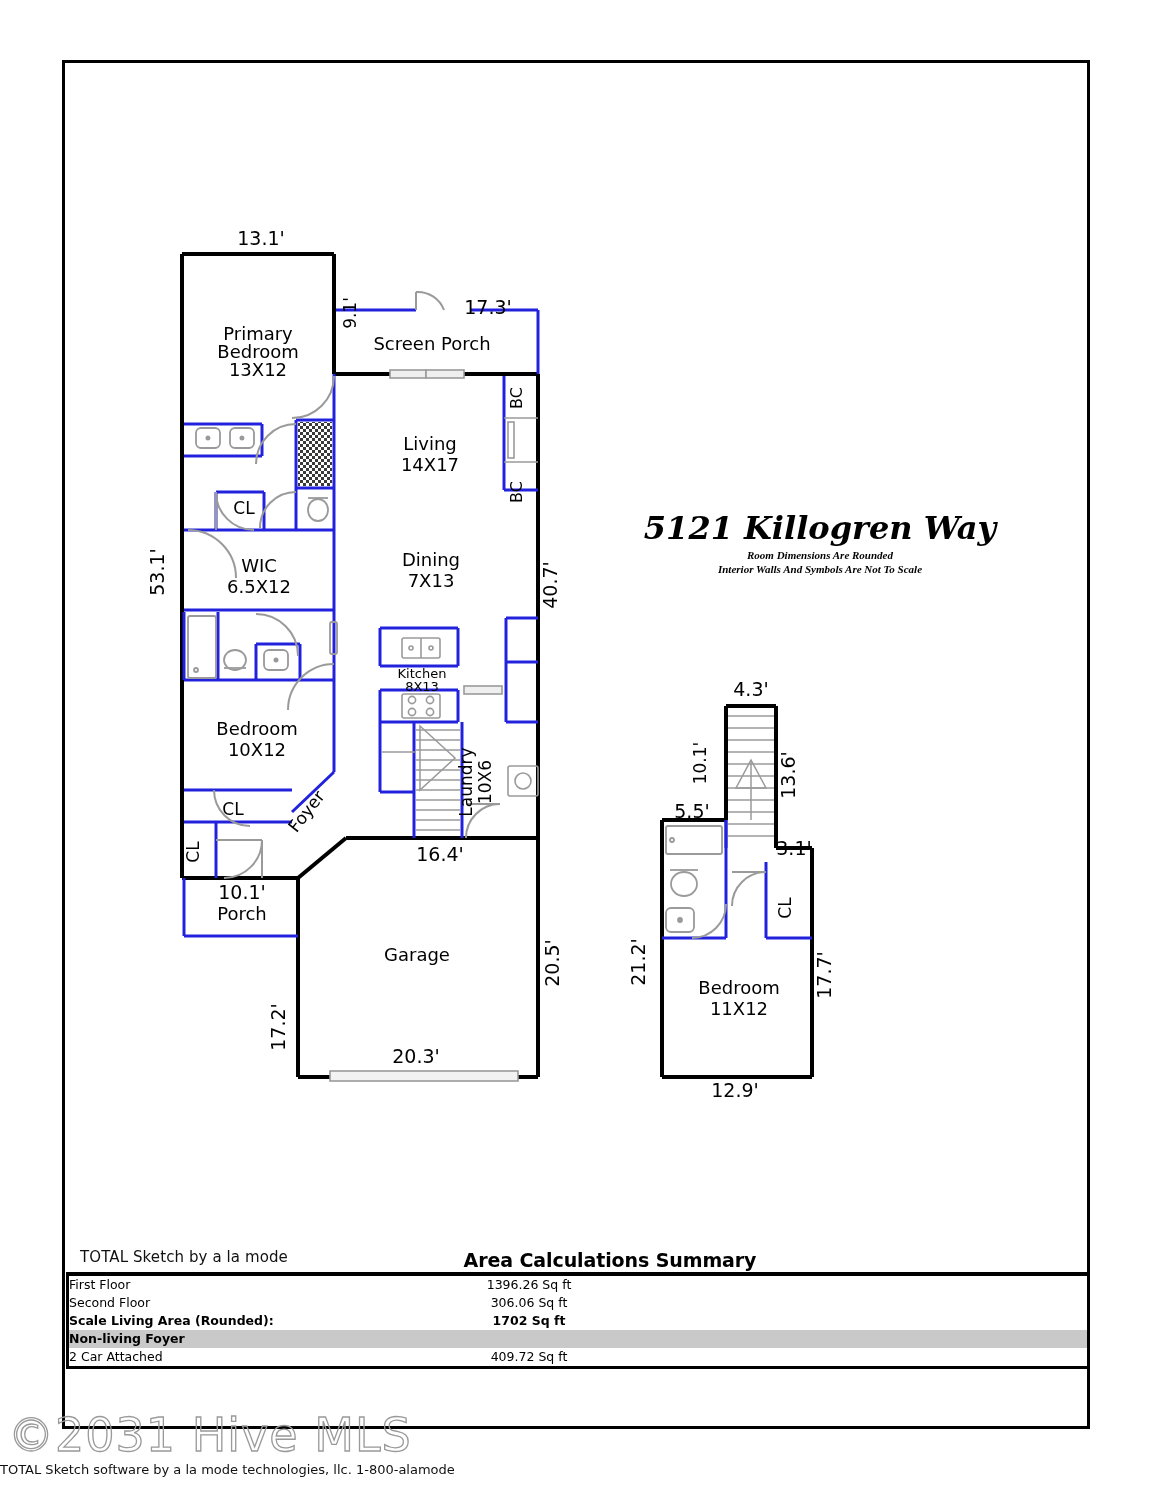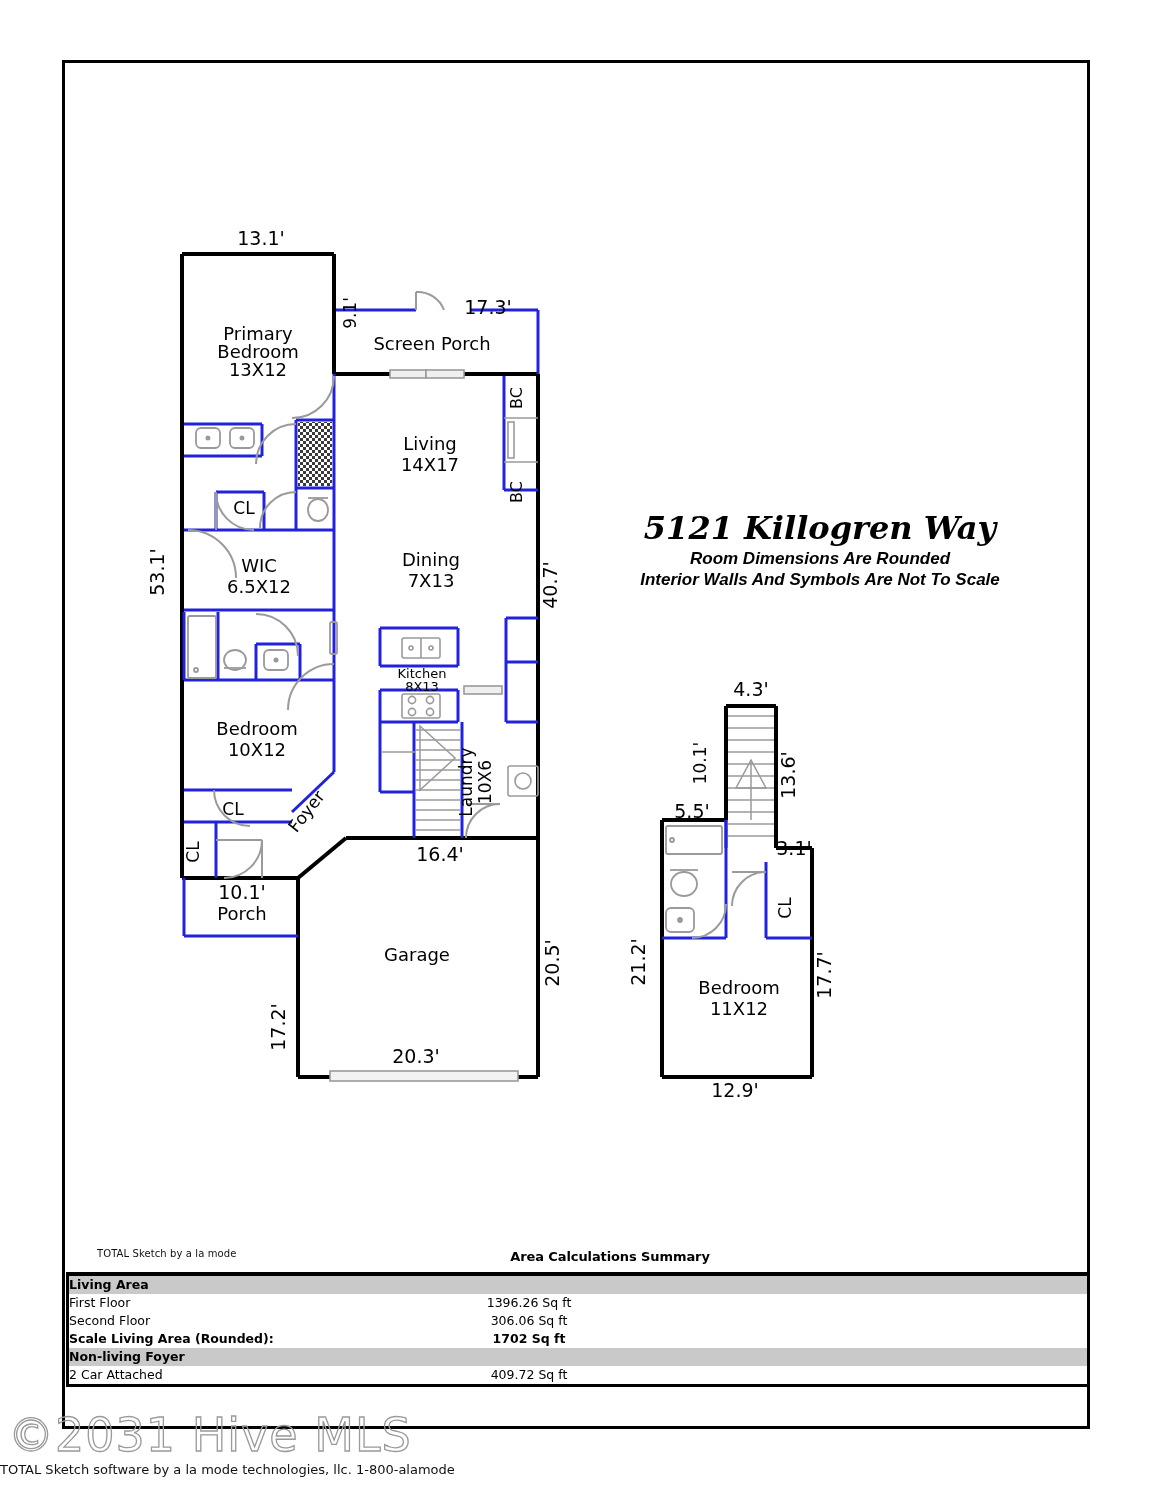--- a/index.html
+++ b/index.html
@@ -19,34 +19,34 @@
   .title-addr{
     font-family:"DejaVu Serif","Liberation Serif",serif;
     font-style:italic;font-weight:700;font-size:32px;letter-spacing:0px;
     line-height:1.02;white-space:nowrap;
   }
   .title-sqft{
     font-family:"DejaVu Serif","Liberation Serif",serif;
     font-style:italic;font-weight:700;font-size:31px;line-height:1.15;margin-top:2px;
   }
   .title-note{
-    font-family:Liberation Sans, sans-serif;
-    font-style:italic;font-weight:600;font-size:17px;line-height:1.28;margin-top:3px;
+    font-family:Liberation Serif, serif;
+    font-style:italic;font-weight:600;font-size:11px;line-height:1.28;margin-top:3px;
   }
   
   .area-wrap{position:absolute;left:66px;top:1244px;width:1024px;}
   .sketch-credit{
-    position:absolute;left:31px;top:4px;font-size:10px;color:#111;letter-spacing:.1px;
+    position:absolute;left:14px;top:4px;font-size:15px;color:#111;letter-spacing:.1px;
   }
   .area-head{
     position:relative;height:28px;border-bottom:4px solid #000;
   }
   .area-head-title{
     position:absolute;left:0;right:0;top:5px;text-align:center;
-    font-size:13px;font-weight:700;letter-spacing:-.1px;
+    font-size:19px;font-weight:700;letter-spacing:-.1px;
     padding-left:64px;
   }
   table.area{width:100%;border-collapse:collapse;border-left:3px solid #000;border-right:3px solid #000;border-bottom:3px solid #000;}
   table.area td{font-size:12.5px;padding:1px 0 2px 0;}
   td.lbl{padding-left:10px;width:300px;white-space:nowrap;}
   td.val{width:320px;text-align:center;white-space:nowrap;}
   td.rest{}
   tr.band td{background:#c9c9c9;font-weight:700;}
   tr.bold td{font-weight:700;}
   
@@ -409,25 +409,20 @@
   <div class="title-note" style="margin-top:0">Interior Walls And Symbols Are Not To Scale</div>
 </div>
 
 <div class="area-wrap">
   <div class="area-head">
     <div class="sketch-credit">TOTAL Sketch by a la mode</div>
     <div class="area-head-title">Area Calculations Summary</div>
   </div>
   <table class="area">
     <tbody>
-      <tr class="band">
-        <td class="lbl">Living Area</td>
-        <td class="val"></td>
-        <td class="rest"></td>
-      </tr>
       <tr>
         <td class="lbl">First Floor</td>
         <td class="val">1396.26 Sq ft</td>
         <td class="rest"></td>
       </tr>
       <tr>
         <td class="lbl">Second Floor</td>
         <td class="val">306.06 Sq ft</td>
         <td class="rest"></td>
       </tr>

